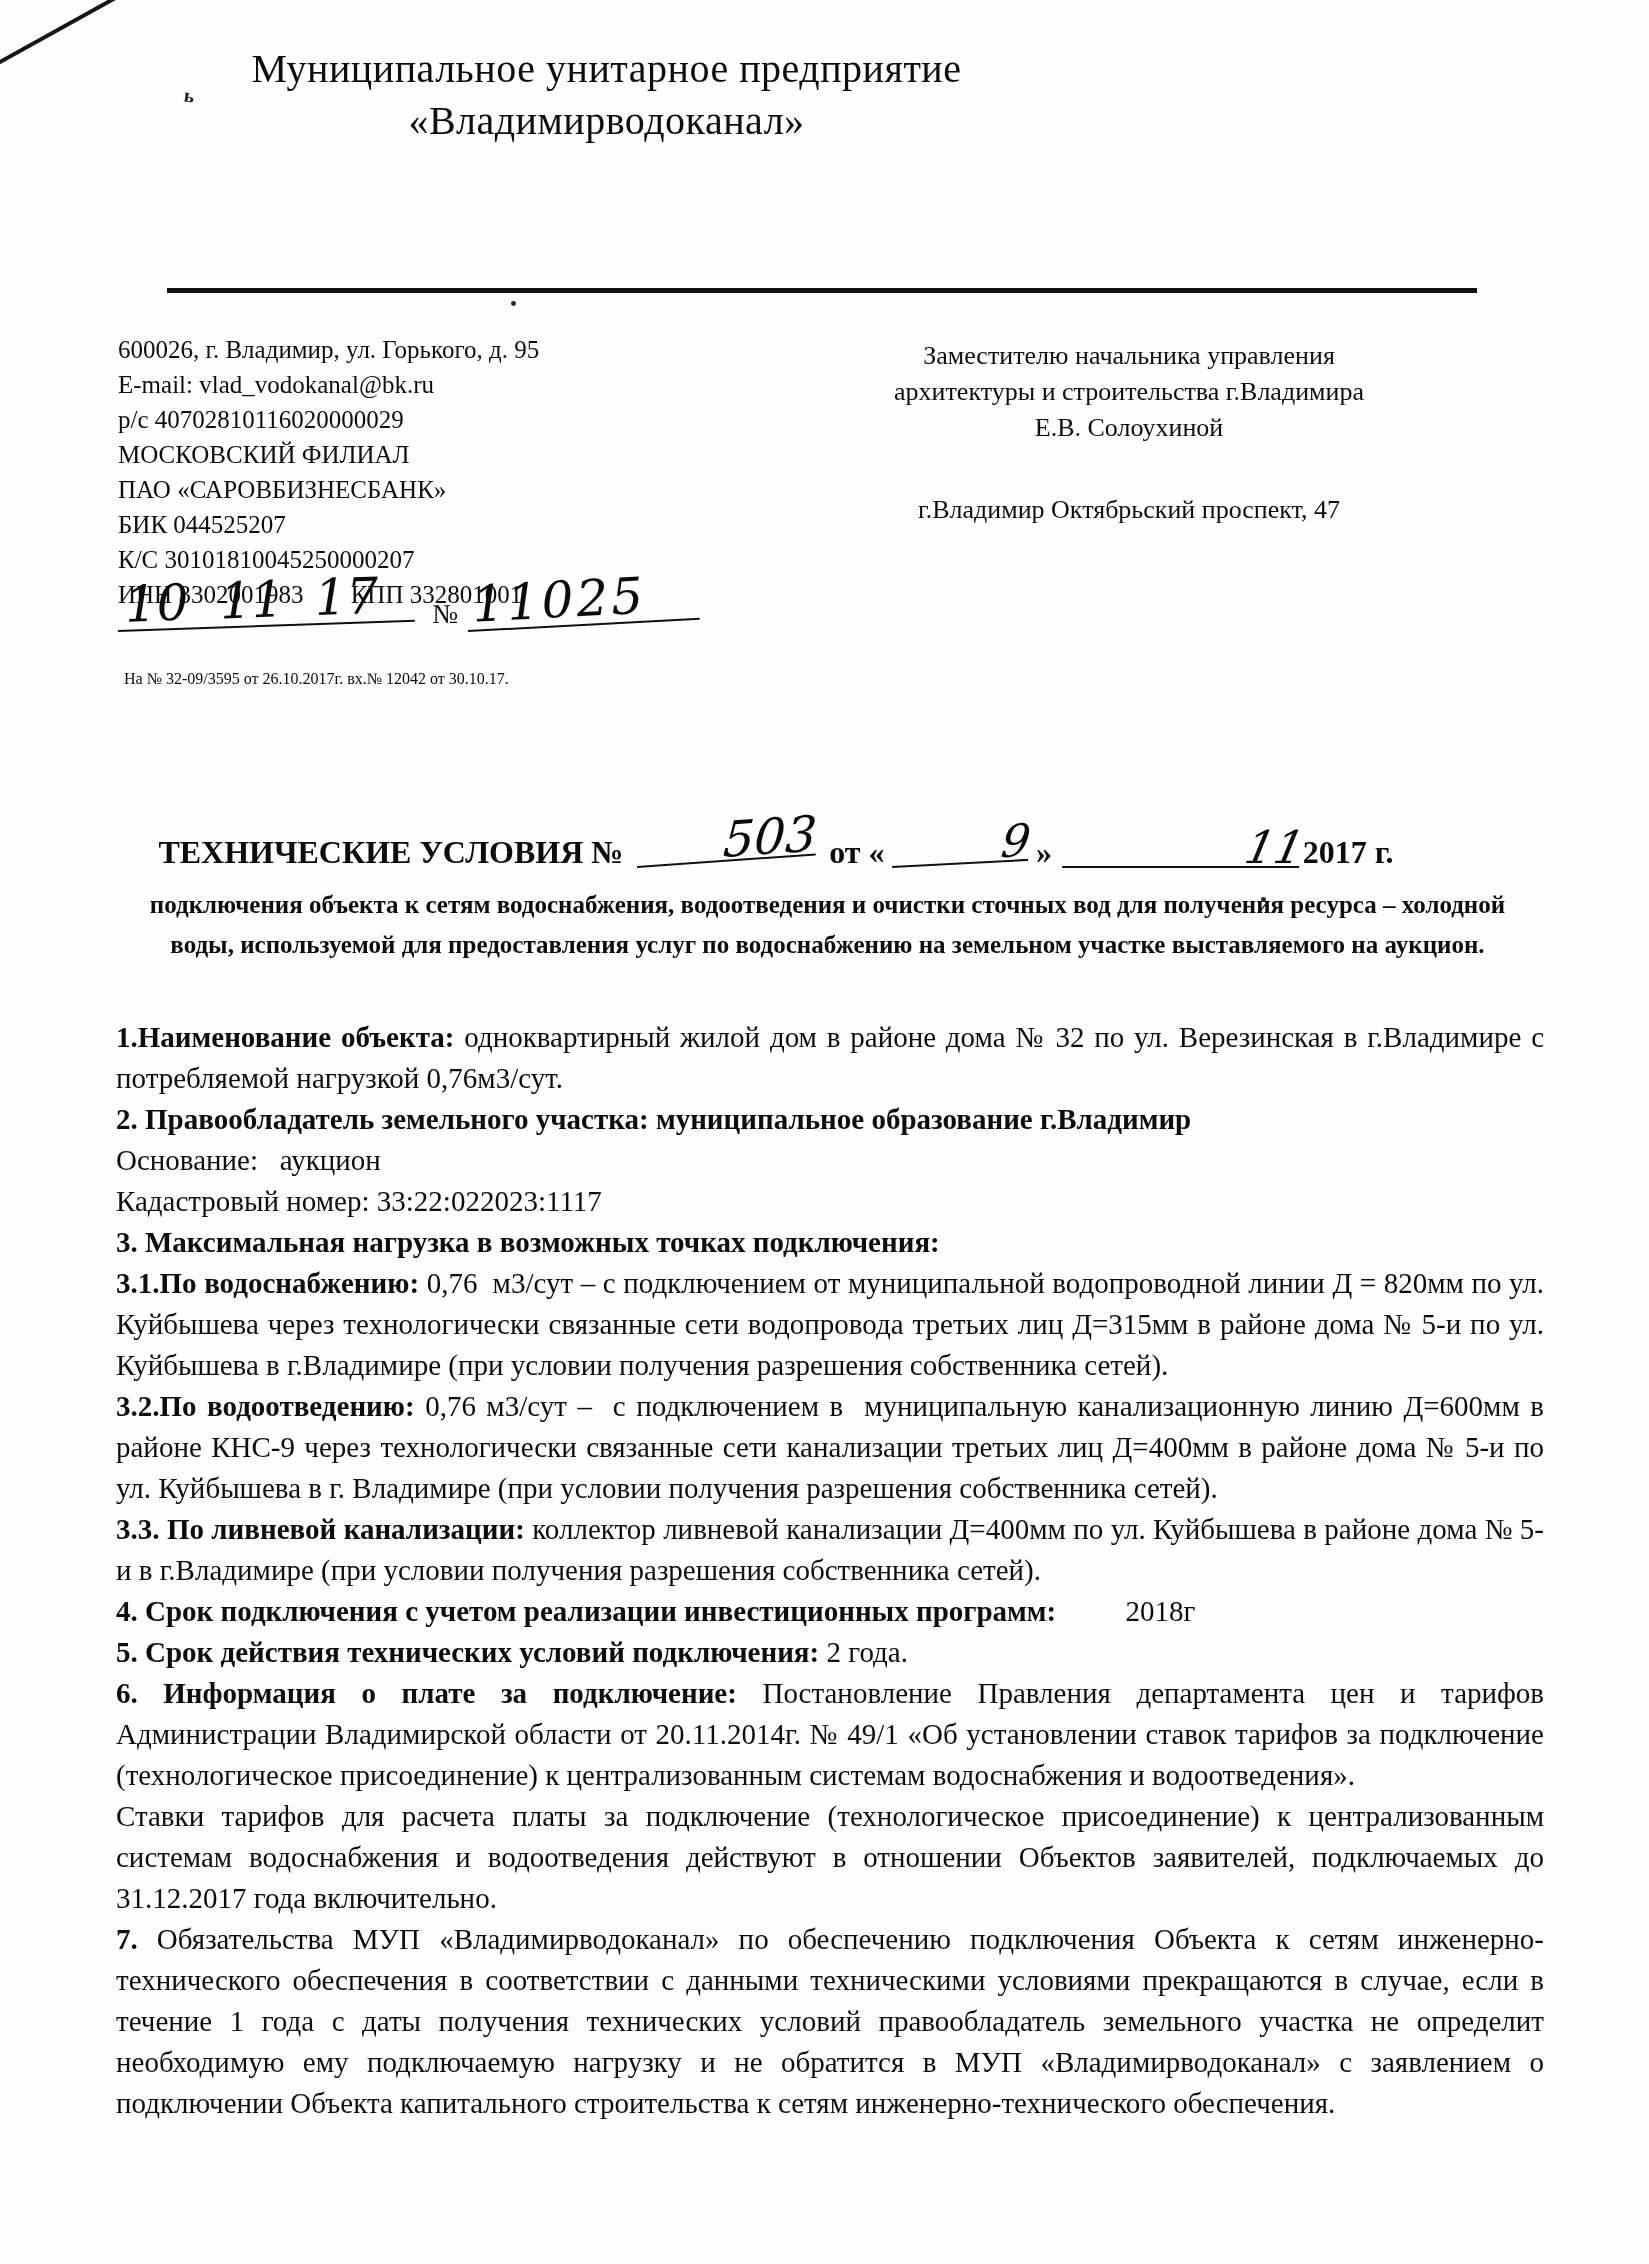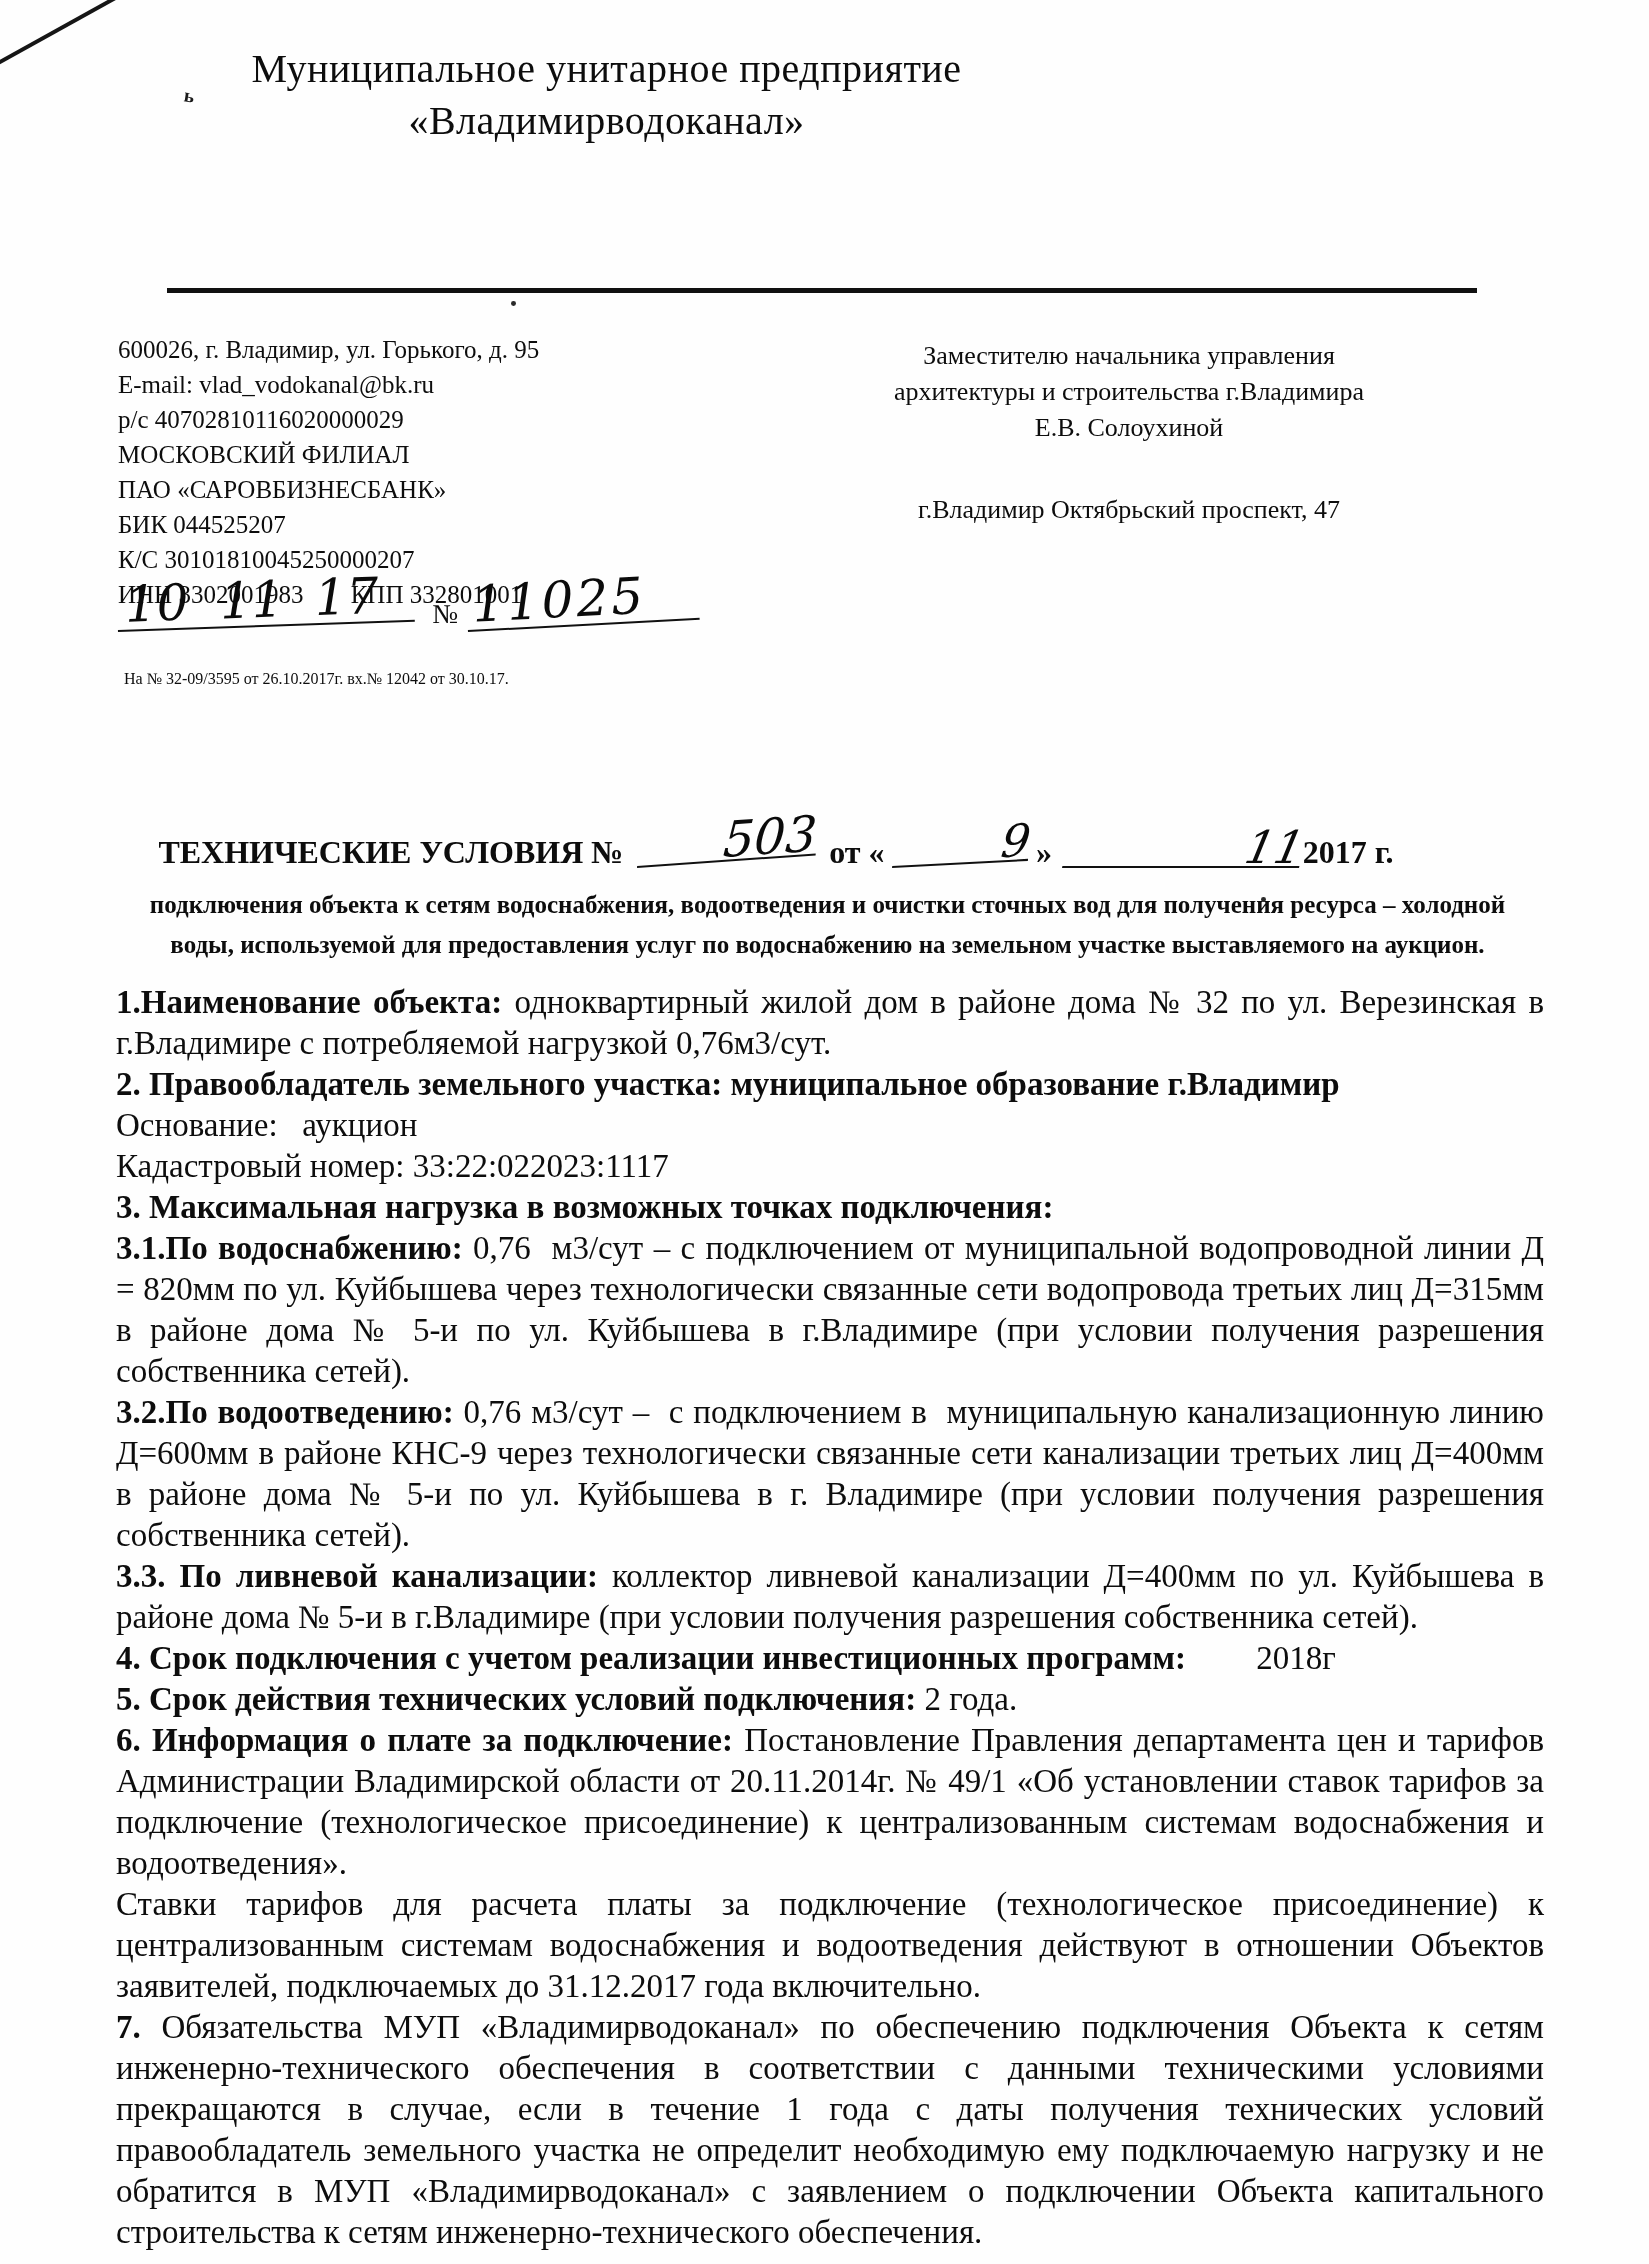--- a/index.html
+++ b/index.html
@@ -211,24 +211,24 @@
     width: 1407px;
     text-align: center;
     font-size: 25px;
     line-height: 40px;
     font-weight: bold;
   }
 
   
   .body-text {
     position: absolute;
-    top: 982px;
+    top: 1017px;
     left: 116px;
     width: 1428px;
-    font-size: 33px;
+    font-size: 29px;
     line-height: 41px;
     text-align: justify;
   }
   .para { margin: 0; }
   .b { font-weight: bold; }
   .gap-before { margin-left: 62px; }
 </style>
 </head>
 <body>
 

